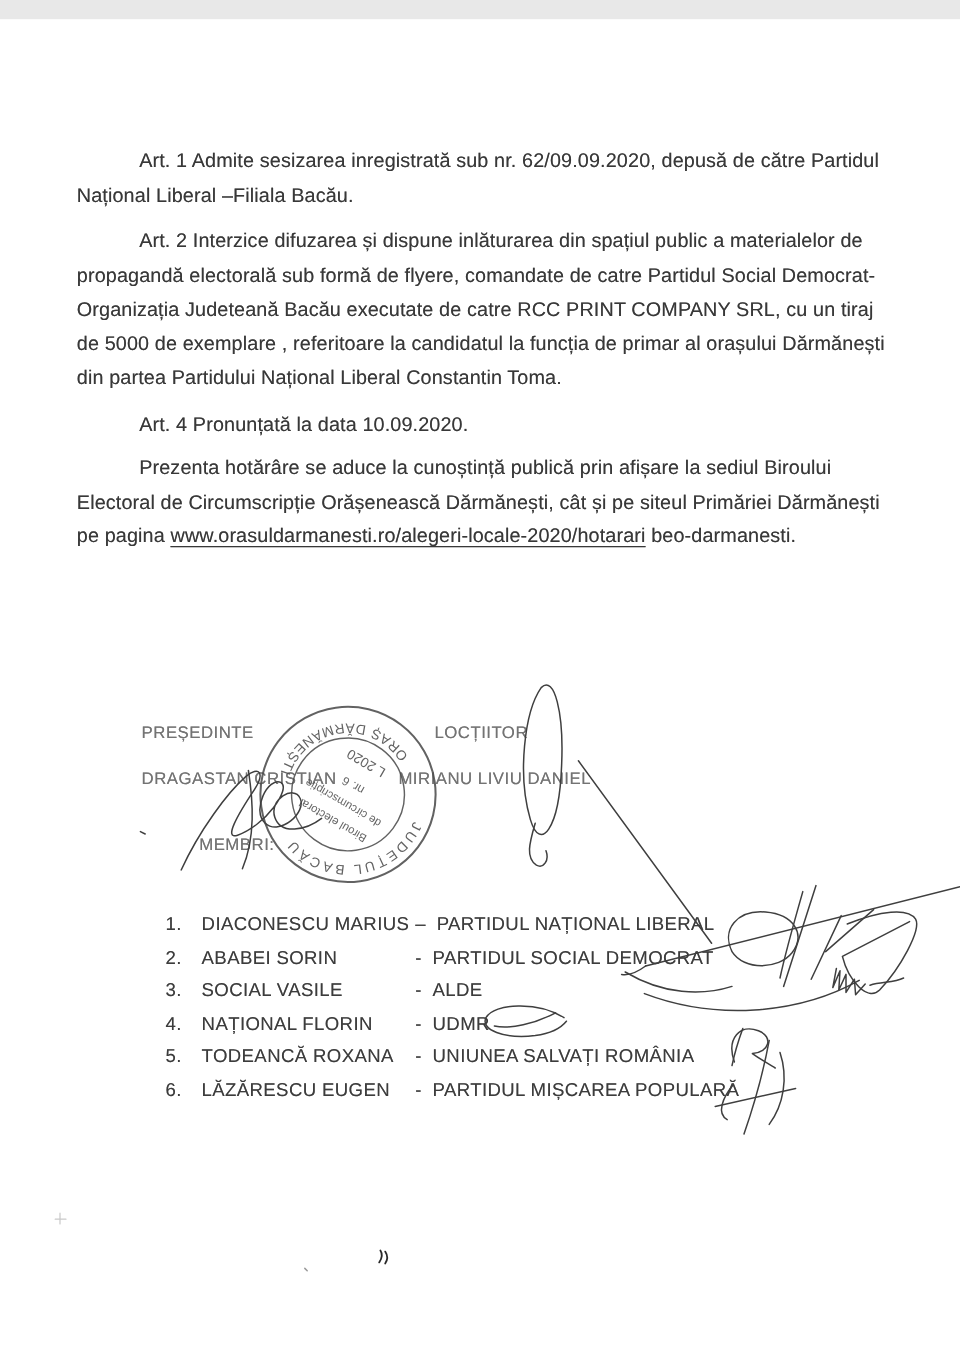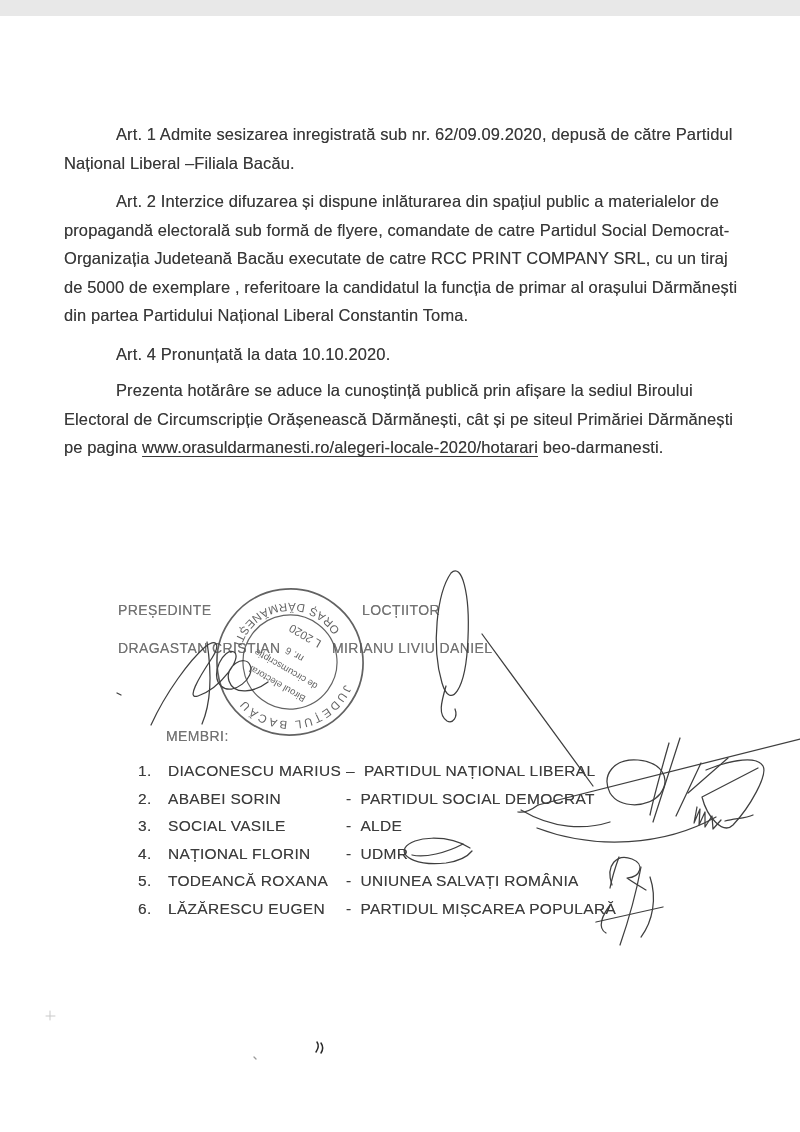--- a/index.html
+++ b/index.html
@@ -63,29 +63,29 @@
   .stamp-svg text{font-family:"Liberation Sans",sans-serif;fill:#4d4d4d;}
 </style>
 </head>
 <body>
 
 <div class="page">
 
   <div class="body-text">
     <p>Art. 1 Admite sesizarea inregistrată sub nr. 62/09.09.2020, depusă de către Partidul Național Liberal –Filiala Bacău.</p>
     <p>Art. 2 Interzice difuzarea și dispune inlăturarea din spațiul public a materialelor de propagandă electorală sub formă de flyere, comandate de catre Partidul Social Democrat-Organizația Judeteană Bacău executate de catre RCC PRINT COMPANY SRL, cu un tiraj de 5000 de exemplare , referitoare la candidatul la funcția de primar al orașului Dărmănești din partea Partidului Național Liberal Constantin Toma.</p>
-    <p class="tight">Art. 4 Pronunțată la data 10.10.2020.</p>
+    <p class="tight">Art. 4 Pronunțată la data 10.09.2020.</p>
     <p><span>Prezenta hotărâre se aduce la cunoștință publică prin afișare la sediul Biroului Electoral de Circumscripție Orășenească Dărmănești, cât și pe siteul Primăriei Dărmănești pe pagina </span><span class="link">www.orasuldarmanesti.ro/alegeri-locale-2020/hotarari</span><span> beo-darmanesti.</span></p>
   </div>
 
   <div class="caps" style="left:118px;top:586px;">PREȘEDINTE</div>
   <div class="caps" style="left:362px;top:586px;">LOCȚIITOR</div>
   <div class="caps" style="left:118px;top:624px;">DRAGASTAN CRISTIAN</div>
   <div class="caps" style="left:332px;top:624px;">MIRIANU LIVIU DANIEL</div>
-  <div class="caps" style="left:166px;top:712px;">MEMBRI:</div>
+  <div class="caps" style="left:166px;top:679px;">MEMBRI:</div>
 
   <div class="members">
     <div class="member-row">
       <span class="num">1.</span>
         <span class="name">DIACONESCU MARIUS</span>
         <span class="sep">–</span>
         <span class="party">PARTIDUL NAȚIONAL LIBERAL</span>
     </div>
     <div class="member-row">
       <span class="num">2.</span>

